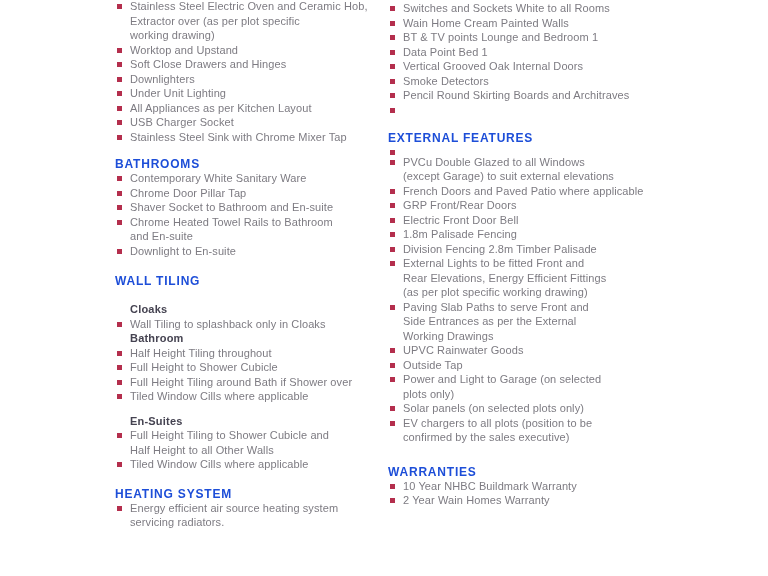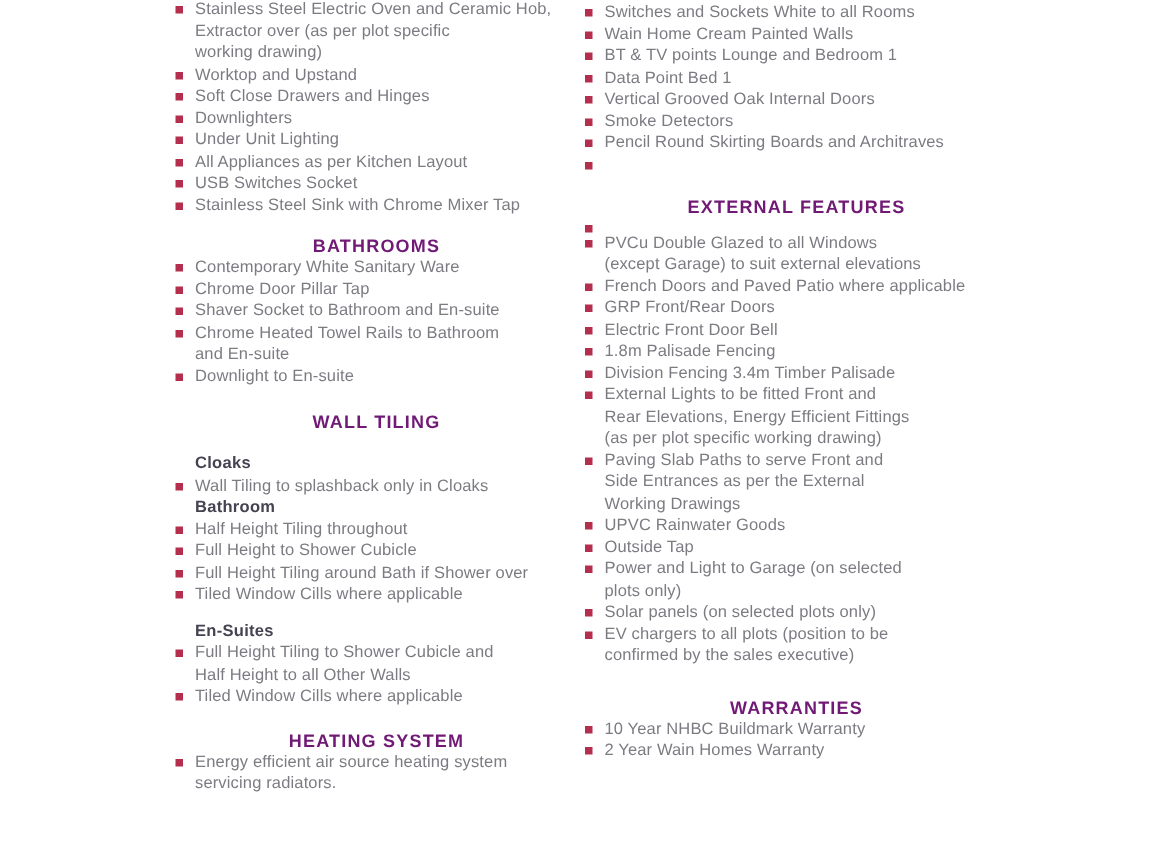--- a/index.html
+++ b/index.html
@@ -32,22 +32,21 @@
     background: #b42e4d;
     margin: 5px 8px 0 0;
   }
   .txt { white-space: pre-line; }
 
   .heading {
     font-size: 12px;
     font-weight: bold;
     letter-spacing: 0.8px;
     line-height: 13px;
-    color: #701a75;
-    text-align: center;
+    color: #1d4ed8;
   }
   .subhead {
     font-size: 11px;
     font-weight: bold;
     letter-spacing: 0.2px;
     line-height: 14.5px;
     color: #454351;
     padding-left: 15px;
   }
   .subsection ul.items { padding-left: 2px; }
@@ -95,21 +94,21 @@
         <li>
           <span class="bullet"></span>
           <span class="txt">Under Unit Lighting</span>
         </li>
         <li>
           <span class="bullet"></span>
           <span class="txt">All Appliances as per Kitchen Layout</span>
         </li>
         <li>
           <span class="bullet"></span>
-          <span class="txt">USB Switches Socket</span>
+          <span class="txt">USB Charger Socket</span>
         </li>
         <li>
           <span class="bullet"></span>
           <span class="txt">Stainless Steel Sink with Chrome Mixer Tap</span>
         </li>
       </ul>
 
     <div class="heading m-bathrooms-h">BATHROOMS</div>
     <ul class="items m-bathrooms-ul">
         <li>
@@ -252,21 +251,21 @@
         <li>
           <span class="bullet"></span>
           <span class="txt">Electric Front Door Bell</span>
         </li>
         <li>
           <span class="bullet"></span>
           <span class="txt">1.8m Palisade Fencing</span>
         </li>
         <li>
           <span class="bullet"></span>
-          <span class="txt">Division Fencing 3.4m Timber Palisade</span>
+          <span class="txt">Division Fencing 2.8m Timber Palisade</span>
         </li>
         <li>
           <span class="bullet"></span>
           <span class="txt">External Lights to be fitted Front and
 Rear Elevations, Energy Efficient Fittings
 (as per plot specific working drawing)</span>
         </li>
         <li>
           <span class="bullet"></span>
           <span class="txt">Paving Slab Paths to serve Front and

